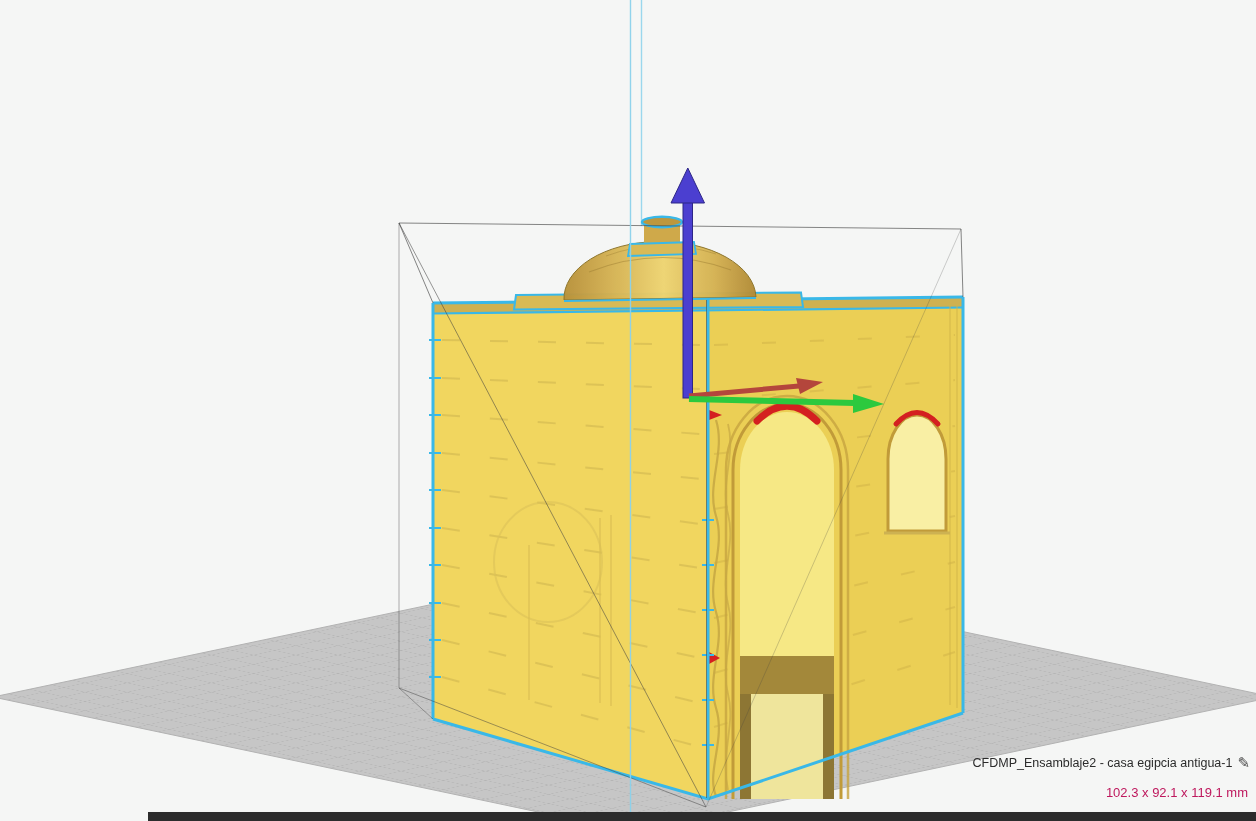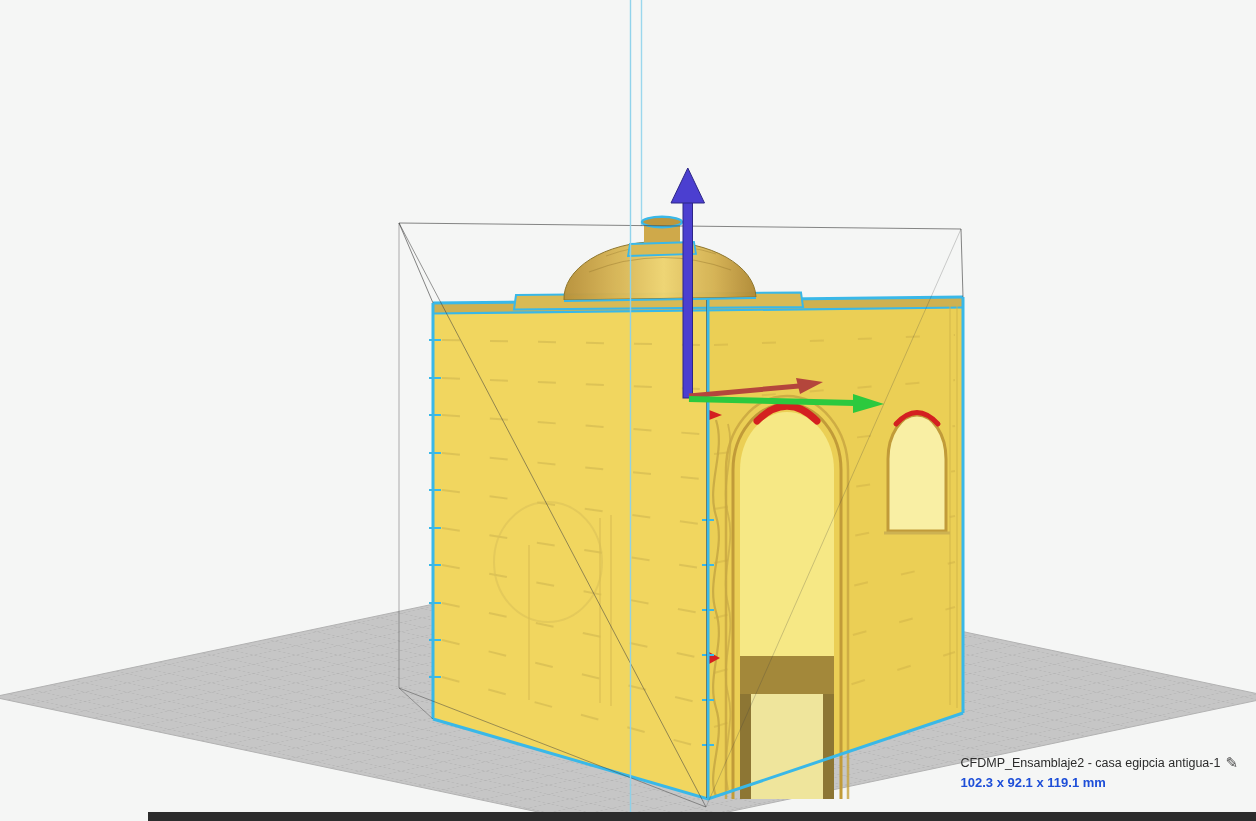--- a/index.html
+++ b/index.html
@@ -1,22 +1,22 @@
 <!DOCTYPE html>
 <html><head>
 <meta charset="utf-8">
 <style>
   html,body{margin:0;padding:0;background:#e9e9e9}
   .stage{position:relative;width:1256px;height:821px;overflow:hidden;background:#f5f6f5;font-family:"Liberation Sans",sans-serif}
   .scene{position:absolute;left:0;top:0;display:block}
   .annotation{position:absolute;left:764px;top:96px;color:#0b0b0b;font-size:17.5px;line-height:25.5px;white-space:nowrap}
-  .model-info{position:absolute;right:18px;top:755px;text-align:left}
+  .model-info{position:absolute;right:6px;top:755px;text-align:right}
   .name-row{display:flex;align-items:center;justify-content:flex-end;gap:5px;font-size:12.5px;font-weight:500;color:#2b2b2b;white-space:nowrap}
   .pencil{font-size:15px;color:#4a4a4a;cursor:pointer;line-height:1}
-  .dims{margin-top:5px;font-size:13px;font-weight:700;color:#1d4ed8;padding-right:2px;white-space:nowrap}
+  .dims{margin-top:15px;font-size:13px;font-weight:400;color:#be185d;padding-right:2px;white-space:nowrap}
   .bottom-bar{position:absolute;left:148px;right:0;bottom:0;height:9px;background:#2c2c2c}
 </style>
 </head>
 <body>
 
 <div class="stage">
 
   <svg class="scene" width="1256" height="821" viewBox="0 0 1256 821" xmlns="http://www.w3.org/2000/svg">
     <defs>
       <pattern id="gridpat" width="22" height="22" patternUnits="userSpaceOnUse" patternTransform="matrix(0.958,0.211,-0.958,0.211,633,562)">

